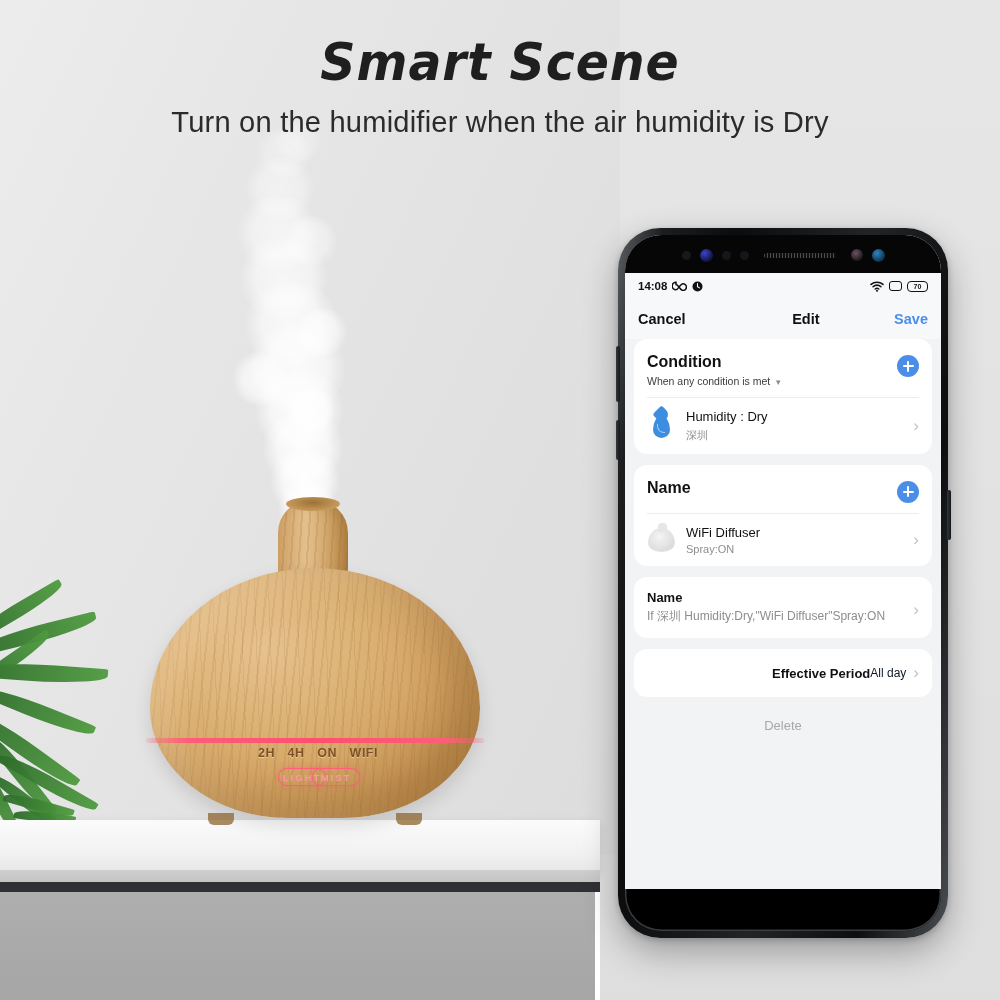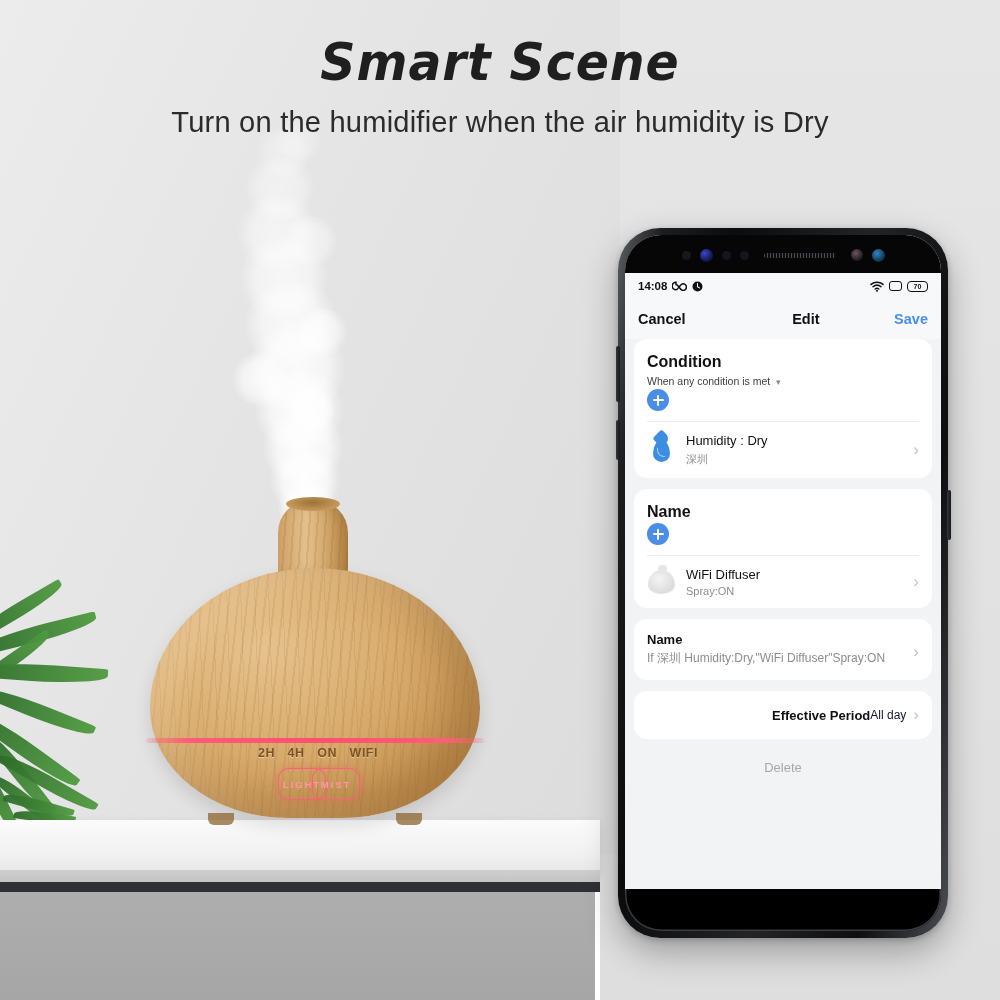--- a/index.html
+++ b/index.html
@@ -53,21 +53,21 @@
   .neck-top { position:absolute; left:136px; top:-3px; width:54px; height:14px;
               background:radial-gradient(ellipse at 50% 50%,#b8考 0%,#b8letters 0%);
               background:radial-gradient(ellipse at 50% 40%,#9c7236 0%,#c79a5c 70%);
               border-radius:50%; }
   .led-ring { position:absolute; left:-4px; top:238px; width:338px; height:5px;
               background:linear-gradient(90deg,rgba(255,90,120,.15),#ff5d79 12%,#ff4f6e 50%,#ff5d79 88%,rgba(255,90,120,.15));
               border-radius:3px; filter:blur(.4px); }
   .base-labels { position:absolute; left:108px; top:246px; width:120px; height:18px;
                  color:#7d5226; font-size:12.5px; font-weight:700; letter-spacing:.5px;
                  display:flex; justify-content:space-between; text-shadow:0 1px 0 rgba(255,235,205,.5); }
-  .btn-light, .btn-mist { position:absolute; top:268px; height:32px; border:1.6px solid #ff5d79;
+  .btn-light, .btn-mist { position:absolute; top:268px; height:18px; border:1.6px solid #ff5d79;
                           border-radius:11px; color:#ff96a8; font-size:9.5px; font-weight:700;
                           display:flex; align-items:center; justify-content:center; letter-spacing:2px;
                           box-shadow:0 0 5px rgba(255,90,120,.5); }
   .btn-light { left:128px; width:48px; }
   .btn-mist  { left:162px; width:48px; }
   .foot { position:absolute; top:313px; width:26px; height:12px; background:#8d6530; border-radius:0 0 6px 6px; opacity:.75; }
 
   
   .mist { position:absolute; left:215px; top:120px; width:180px; height:400px; pointer-events:none; }
   .puff { position:absolute; border-radius:50%; background:radial-gradient(circle,#ffffff 0%,rgba(255,255,255,.75) 45%,rgba(255,255,255,0) 72%); }
@@ -131,21 +131,21 @@
   
   .appbar { height:40px; background:#f7f8fa; display:flex; align-items:center;
             justify-content:space-between; padding:0 13px; }
   .appbar .ab-l { font-size:14.5px; font-weight:700; color:#111; }
   .appbar .ab-c { font-size:14.5px; font-weight:700; color:#111;margin-left:32px; }
   .appbar .ab-r { font-size:14.5px; font-weight:600; }
 
   .content { background:#f2f3f5; padding:0 9px; }
   .card { background:#fff; border-radius:13px; margin-bottom:11px; }
 
-  .sec-head { display:flex; align-items:flex-start; justify-content:space-between; padding:14px 13px 10px 13px;flex-direction:column; }
+  .sec-head { display:flex; align-items:flex-start; justify-content:space-between; padding:14px 13px 10px 13px; }
   .sec-title { font-size:16px; font-weight:700; color:#111; line-height:1.15; }
   .sec-sub { font-size:10.5px; color:#3c3c3c; margin-top:4px; }
   .chev-sm { font-size:9px; color:#8a8a8a; margin-left:3px; }
   .plus { width:22px; height:22px; border-radius:50%; background:#4a8ee8; position:relative; flex:0 0 auto; margin-top:2px; }
   .plus:before, .plus:after { content:""; position:absolute; background:#fff; border-radius:1px; }
   .plus:before { left:5.5px; top:10px; width:11px; height:2px; }
   .plus:after  { left:10px; top:5.5px; width:2px; height:11px; }
 
   .divider { height:1px; background:#ececec; margin:0 13px; }
 

